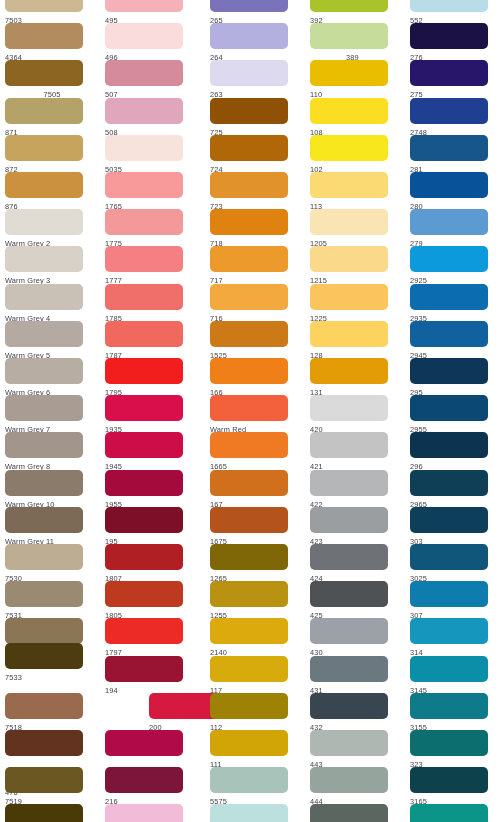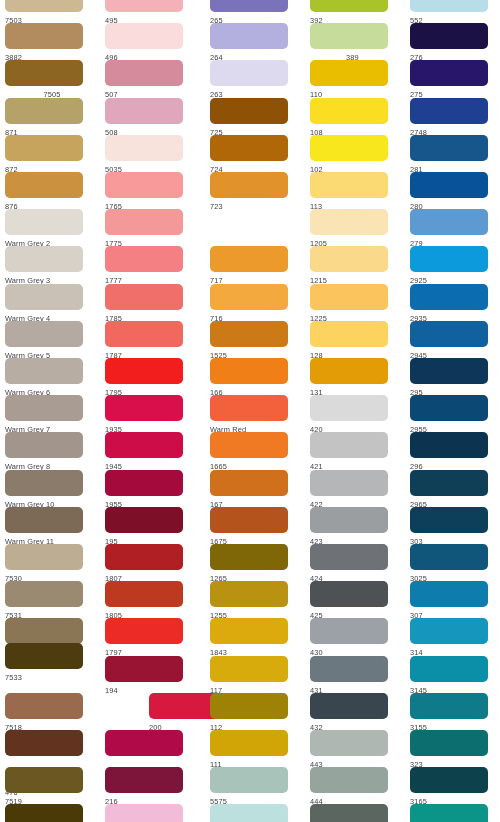--- a/index.html
+++ b/index.html
@@ -55,21 +55,21 @@
 <body>
 
 <div id="chart">
     <div class="column" style="left: 0px;">
       <div class="cell" style="top: -14px; height: 37.2px;">
         <div class="swatch" title="7503" style="top: 0px; background: rgb(205, 184, 148);"></div>
         <div class="label" style="top: 30px;">7503</div>
       </div>
       <div class="cell" style="top: 23.2px; height: 37.2px;">
         <div class="swatch" title="7504" style="top: 0px; background: rgb(178, 139, 94);"></div>
-        <div class="label" style="top: 30px;">3882</div>
+        <div class="label" style="top: 30px;">4364</div>
       </div>
       <div class="cell" style="top: 60.4px; height: 37.2px; text-align: center;">
         <div class="swatch" title="7505" style="top: 0px; background: rgb(140, 101, 34);"></div>
         <div class="label" style="top: 30px;">7505</div>
       </div>
       <div class="cell" style="top: 97.6px; height: 37.2px;">
         <div class="swatch" title="871" style="top: 0px; background: rgb(181, 162, 104);"></div>
         <div class="label" style="top: 30px;">871</div>
       </div>
       <div class="cell" style="top: 134.8px; height: 37.2px;">
@@ -259,20 +259,24 @@
         <div class="label" style="top: 30px;">725</div>
       </div>
       <div class="cell" style="top: 134.8px; height: 37.2px;">
         <div class="swatch" title="724" style="top: 0px; background: rgb(175, 103, 8);"></div>
         <div class="label" style="top: 30px;">724</div>
       </div>
       <div class="cell" style="top: 172px; height: 37.2px;">
         <div class="swatch" title="723" style="top: 0px; background: rgb(226, 146, 42);"></div>
         <div class="label" style="top: 30px;">723</div>
       </div>
+      <div class="cell" style="top: 209.2px; height: 37.2px;">
+        <div class="swatch" title="718" style="top: 0px; background: rgb(223, 130, 16);"></div>
+        <div class="label" style="top: 30px;">718</div>
+      </div>
       <div class="cell" style="top: 246.4px; height: 37.2px;">
         <div class="swatch" title="717" style="top: 0px; background: rgb(235, 154, 43);"></div>
         <div class="label" style="top: 30px;">717</div>
       </div>
       <div class="cell" style="top: 283.6px; height: 37.2px;">
         <div class="swatch" title="716" style="top: 0px; background: rgb(243, 169, 62);"></div>
         <div class="label" style="top: 30px;">716</div>
       </div>
       <div class="cell" style="top: 320.8px; height: 37.2px;">
         <div class="swatch" title="1525" style="top: 0px; background: rgb(204, 122, 24);"></div>
@@ -301,21 +305,21 @@
       <div class="cell" style="top: 544px; height: 37.2px;">
         <div class="swatch" title="1265" style="top: 0px; background: rgb(127, 102, 6);"></div>
         <div class="label" style="top: 30px;">1265</div>
       </div>
       <div class="cell" style="top: 581.2px; height: 37.2px;">
         <div class="swatch" title="1255" style="top: 0px; background: rgb(185, 146, 17);"></div>
         <div class="label" style="top: 30px;">1255</div>
       </div>
       <div class="cell" style="top: 618.4px; height: 37.2px;">
         <div class="swatch" title="1245" style="top: 0px; background: rgb(221, 170, 14);"></div>
-        <div class="label" style="top: 30px;">1843</div>
+        <div class="label" style="top: 30px;">2140</div>
       </div>
       <div class="cell" style="top: 655.6px; height: 37.2px;">
         <div class="swatch" title="117" style="top: 0px; background: rgb(216, 171, 13);"></div>
         <div class="label" style="top: 30px;">117</div>
       </div>
       <div class="cell" style="top: 692.8px; height: 37.2px;">
         <div class="swatch" title="112" style="top: 0px; background: rgb(158, 130, 5);"></div>
         <div class="label" style="top: 30px;">112</div>
       </div>
       <div class="cell" style="top: 730px; height: 37.2px;">

